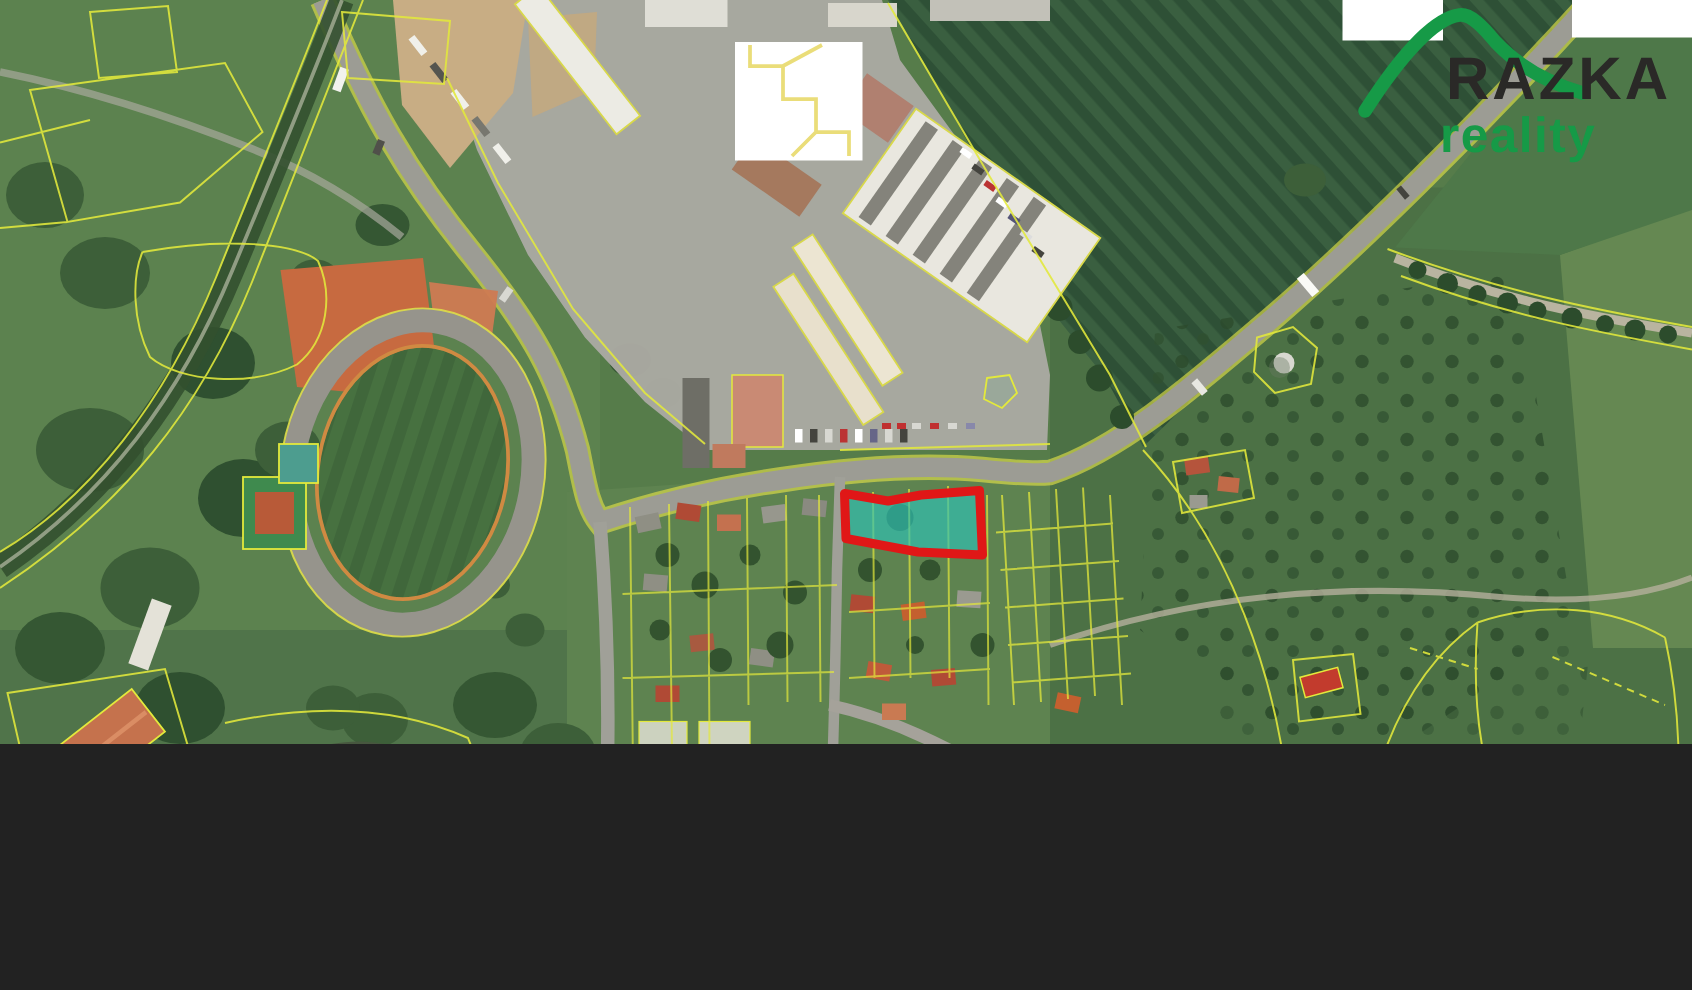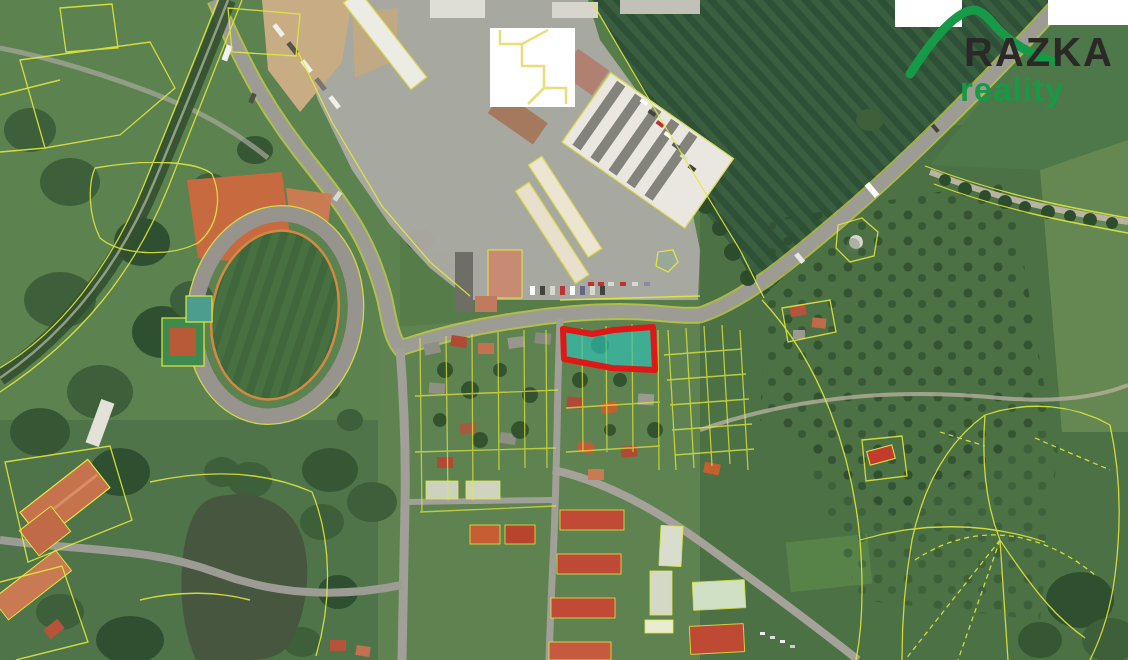--- a/index.html
+++ b/index.html
@@ -1,16 +1,16 @@
 <!DOCTYPE html>
 <html><head>
 <meta charset="utf-8">
 <style>
   html,body{margin:0;padding:0;background:#222;}
-  .map-wrap{position:relative;width:1128px;height:660px;overflow:hidden;}
+  .map-wrap{position:relative;width:1128px;height:496px;overflow:hidden;}
   svg{display:block;width:1128px;height:660px;}
   .logo-brand{font-family:"Liberation Sans",sans-serif;font-weight:bold;letter-spacing:2px;}
   .logo-sub{font-family:"Liberation Sans",sans-serif;font-weight:bold;letter-spacing:1px;}
 </style>
 </head>
 <body>
 
 <div class="map-wrap">
 <svg viewBox="0 0 1128 660" xmlns="http://www.w3.org/2000/svg">
   <defs>

